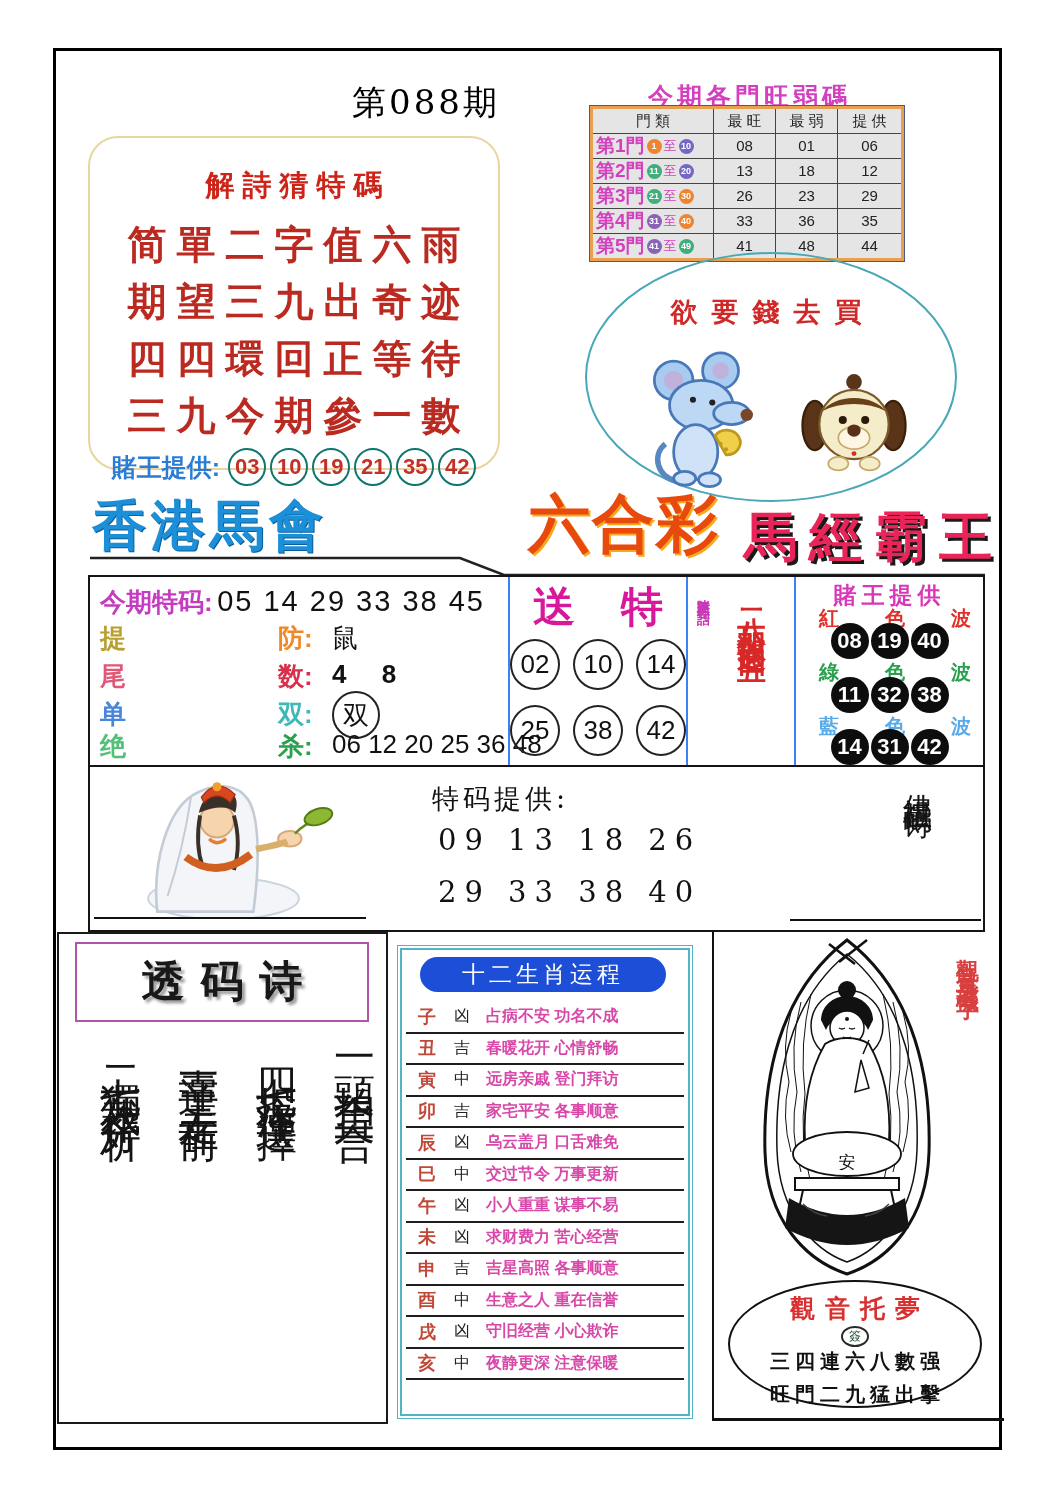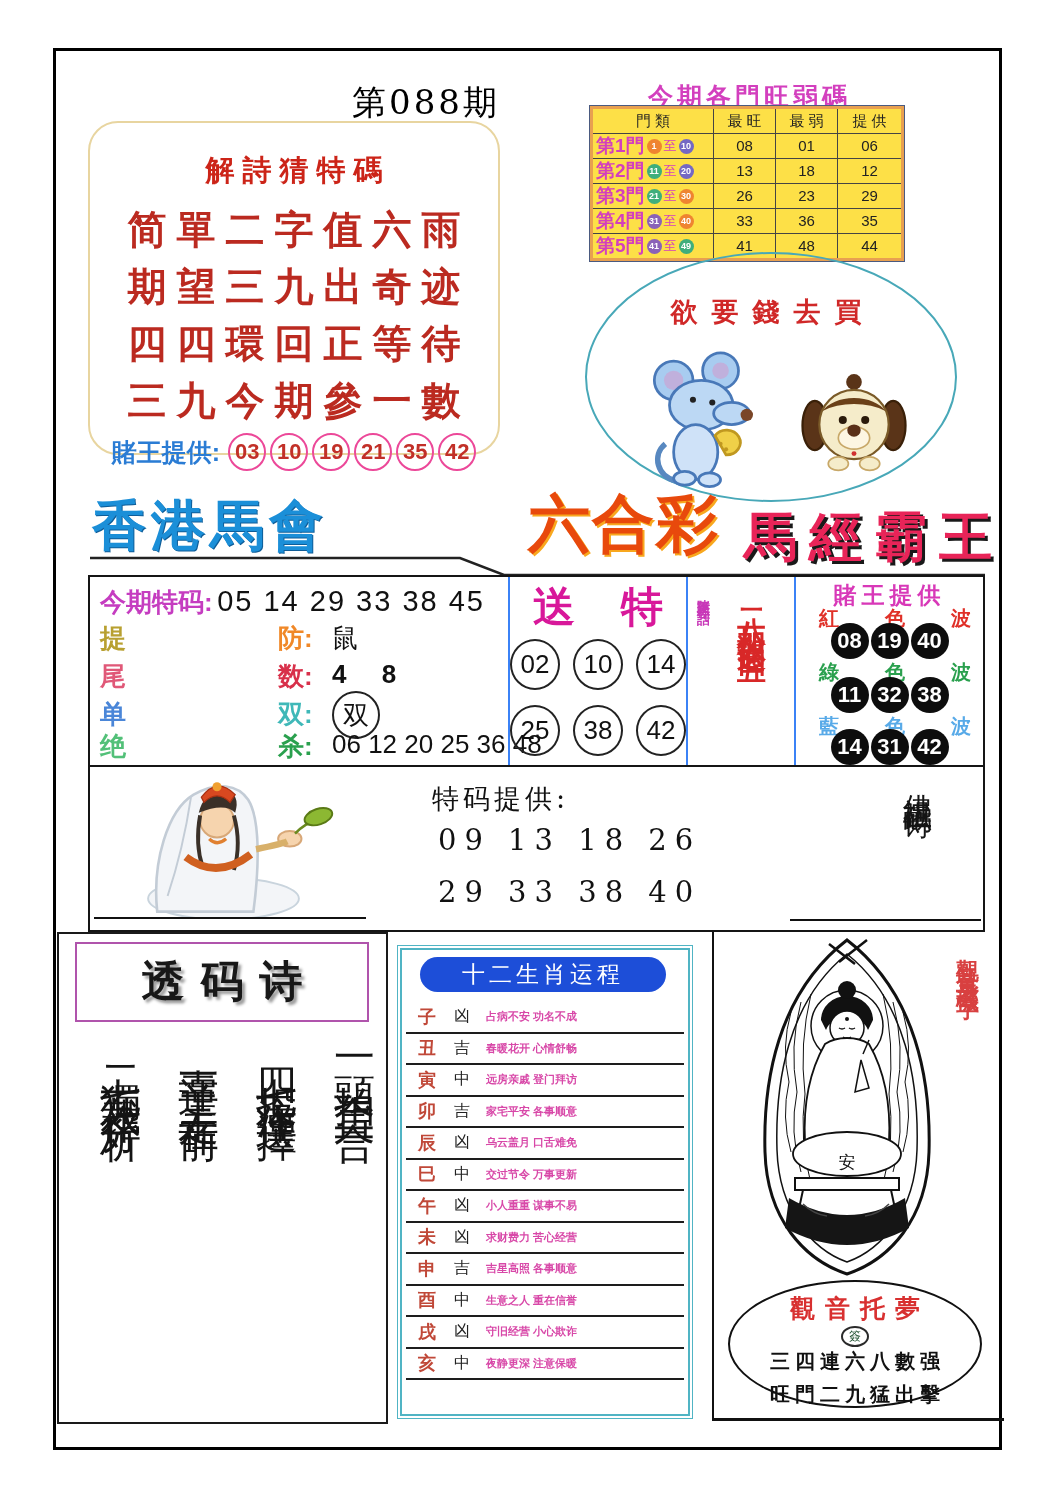--- a/index.html
+++ b/index.html
@@ -3,35 +3,35 @@
 <meta charset="utf-8">
 <style>
   html,body{margin:0;padding:0;background:#e9e9e9;}
   #page{position:relative;width:1063px;height:1496px;background:#ffffff;margin:0 auto;
         font-family:"Liberation Sans",sans-serif;overflow:hidden;}
   .abs{position:absolute;}
   #outer-border{left:53px;top:48px;width:949px;height:1402px;border:3px solid #000;box-sizing:border-box;}
 
   
   #issue-title{left:352px;top:80px;font-family:"DejaVu Serif",serif;font-size:34px;color:#000;letter-spacing:3px;}
-  #poem-box{left:88px;top:121px;width:412px;height:334px;border:2px solid #e8d5a0;border-radius:30px;
+  #poem-box{left:88px;top:136px;width:412px;height:334px;border:2px solid #e8d5a0;border-radius:30px;
             box-sizing:border-box;display:flex;flex-direction:column;align-items:center;}
   #poem-box .pb-title{margin-top:28px;color:#cc2418;font-size:29px;font-weight:bold;letter-spacing:8px;margin-right:-8px;}
   #poem-box .pb-line{font-family:"DejaVu Serif",serif;font-weight:bold;color:#bb2a20;font-size:39px;
             letter-spacing:10px;margin-right:-10px;line-height:57px;white-space:nowrap;}
   .pb-lines{margin-top:10px;}
   .pb-provider{display:flex;align-items:center;gap:4px;margin-top:4px;}
   .pb-provider .lbl{color:#2a7cd4;font-size:25px;font-weight:bold;margin-right:4px;}
   .num-ring{display:inline-flex;align-items:center;justify-content:center;width:34px;height:34px;
-            border:2px solid #ec4899;border-radius:50%;color:#c23028;font-size:22px;font-weight:bold;}
+            border:2px solid #0f766e;border-radius:50%;color:#c23028;font-size:22px;font-weight:bold;}
 
   
   #strength-title{left:648px;top:80px;color:#d33fbe;font-size:25px;font-weight:bold;letter-spacing:4px;}
   #strength-table{left:590px;top:106px;width:314px;border:3px solid #e8a050;outline:1px solid #4a5a80;
-            background:#fde047;box-sizing:border-box;}
+            background:#e5e5e5;box-sizing:border-box;}
   .st-row{display:grid;grid-template-columns:120px 62px 62px 1fr;border-top:1px solid #444;}
   .st-row:first-child{border-top:none;}
   .st-cell{border-left:1px solid #444;text-align:center;font-size:15px;color:#222;padding:2px 0;line-height:20px;}
   .st-cell:first-child{border-left:none;}
   .gate-cell{display:flex;align-items:center;justify-content:flex-start;gap:2px;padding-left:3px;}
   .gate-name{color:#d33fbe;font-size:19px;font-weight:bold;}
   .gate-link{color:#d33fbe;font-size:13px;}
   .gate-dot{display:inline-flex;align-items:center;justify-content:center;width:15px;height:15px;border-radius:50%;
             color:#fff;font-size:9px;font-weight:bold;}
 
@@ -100,21 +100,21 @@
   
   #zodiac-box{left:400px;top:948px;width:290px;height:468px;border:2px solid #50b4c4;outline:1px solid #50b4c4;
             outline-offset:2px;box-sizing:border-box;}
   #zodiac-pill{position:absolute;left:18px;top:7px;width:246px;height:35px;background:#1d4ed8;border-radius:18px;
             display:flex;align-items:center;justify-content:center;color:#fff;font-size:23px;font-weight:normal;letter-spacing:4px;}
   #zodiac-rows{position:absolute;left:4px;top:52px;width:278px;}
   .z-row{display:grid;grid-template-columns:36px 32px 1fr;align-items:center;height:31.5px;border-bottom:2px solid #1d1d1d;
             padding-left:12px;box-sizing:border-box;}
   .z-branch{color:#c04838;font-size:18px;font-weight:bold;}
   .z-luck{color:#222;font-size:16px;}
-  .z-text{color:#d848a8;font-size:11px;font-weight:bold;white-space:nowrap;}
+  .z-text{color:#d848a8;font-size:16px;font-weight:bold;white-space:nowrap;}
 
   
   #br-vline{left:712px;top:932px;width:2px;height:488px;background:#111;}
   #br-bottomline{left:712px;top:1418px;width:292px;height:3px;background:#111;}
   #buddha-svg{left:733px;top:932px;}
   #guanyin-caption{left:953px;top:940px;height:170px;color:#d84040;font-size:23px;font-weight:bold;letter-spacing:6px;}
   #dream-oval{left:728px;top:1280px;width:254px;height:128px;border:2px solid #111;border-radius:50%;background:#fff;
             box-sizing:border-box;display:flex;flex-direction:column;align-items:center;}
   #dream-title{margin-top:10px;color:#d83030;font-size:25px;font-weight:bold;letter-spacing:10px;margin-right:-10px;}
   #seal-ring{width:24px;height:24px;border:2px solid #2a2a2a;border-radius:50%;display:flex;align-items:center;

